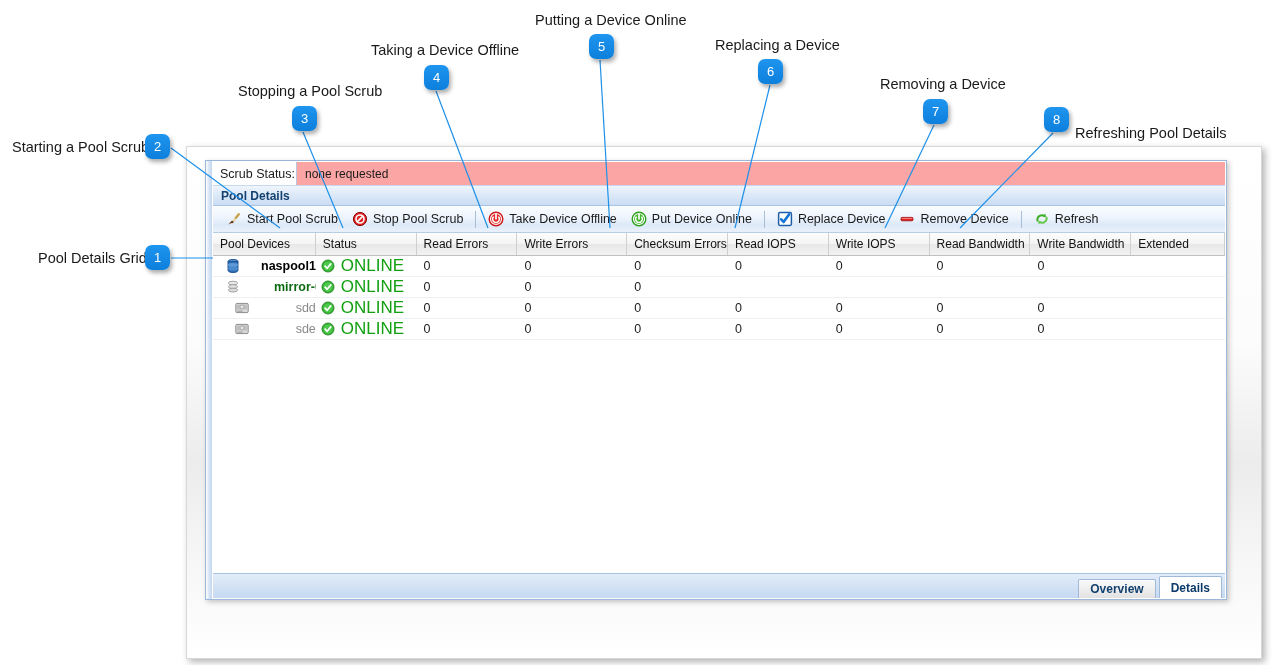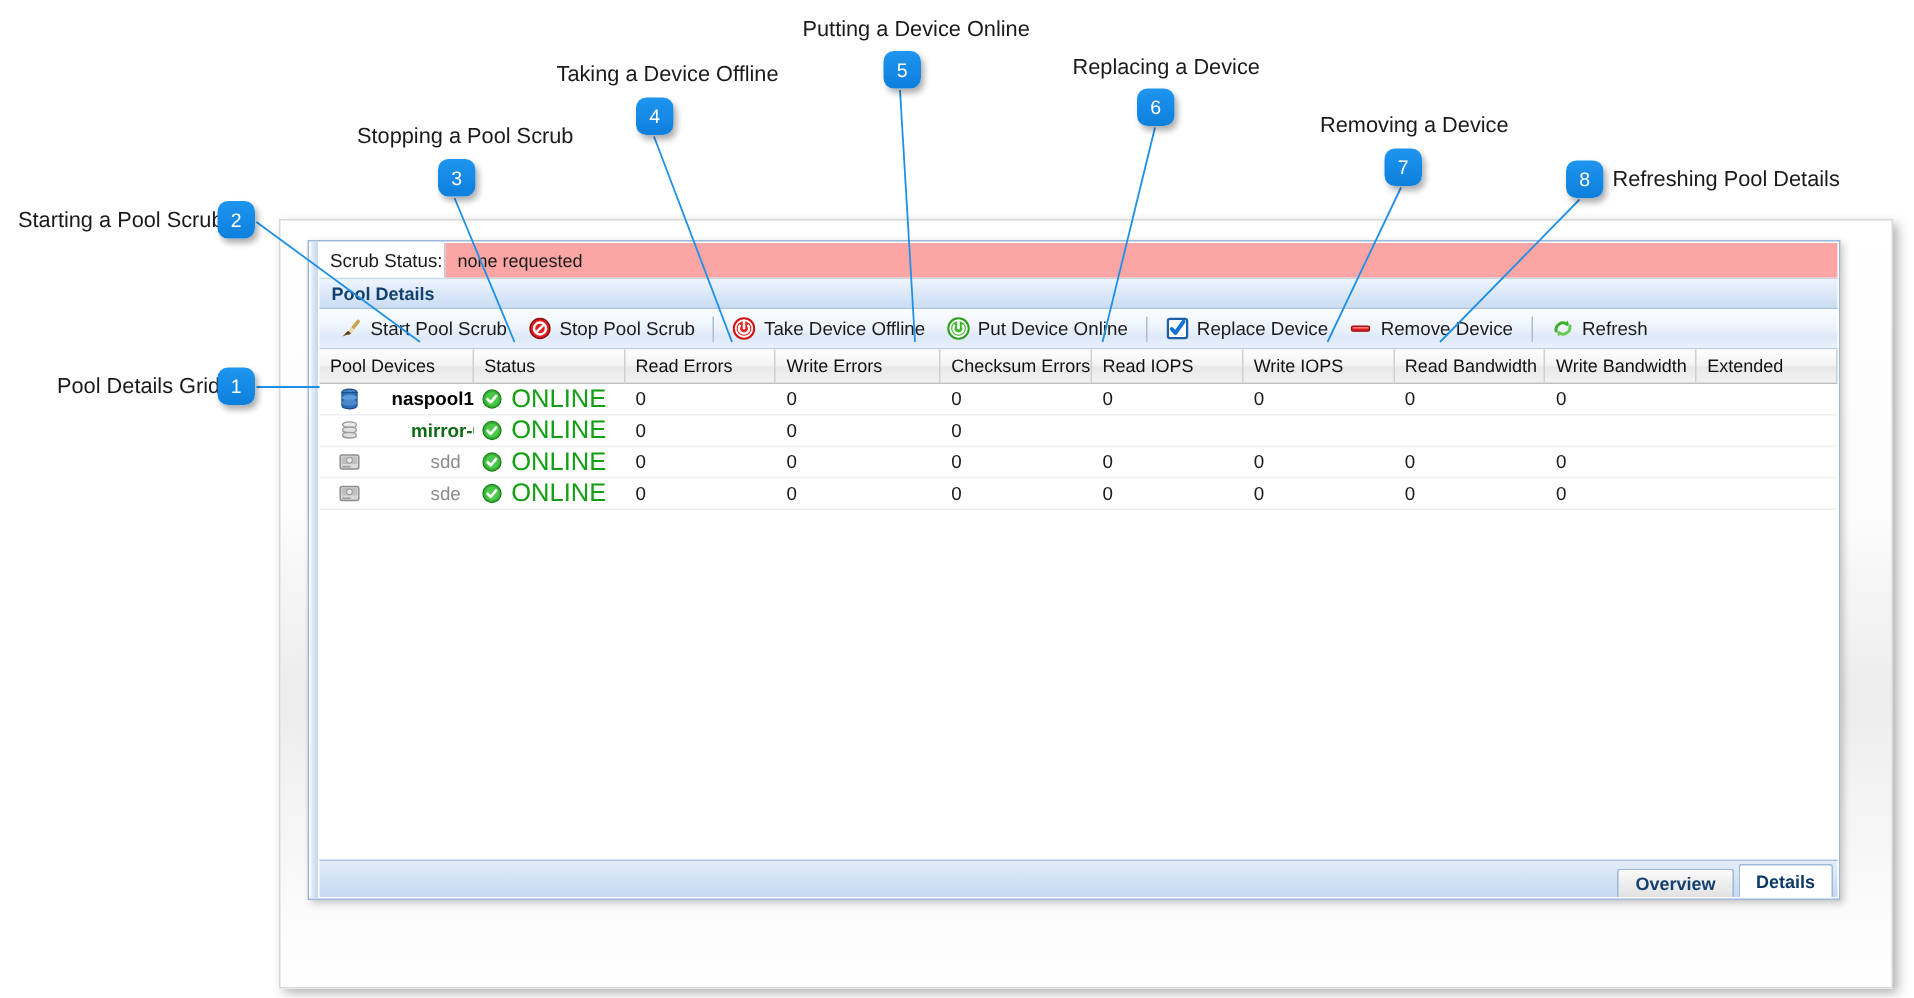--- a/index.html
+++ b/index.html
@@ -172,21 +172,21 @@
   }
   .gb-cell {
     display: flex; align-items: center;
     padding-left: 7px;
     font-size: 12.5px;
     color: #1b1b1b;
     box-sizing: border-box;
     overflow: hidden;
     white-space: nowrap;
   }
-  .cell-dev { gap: 20px; padding-left: 12px; }
+  .cell-dev { gap: 20px; padding-left: 12px; justify-content: flex-end; }
   .dev-ico { width: 16px; height: 16px; flex: none; display: block; }
   .dev-name { overflow: hidden; white-space: nowrap; }
   .lvl-0 .dev-name { font-weight: bold; color: #000000; }
   .lvl-1 .dev-name { font-weight: bold; color: #0e6b14; padding-left: 13px; }
   .lvl-2 .dev-name { color: #8a8a8a; padding-left: 26px; }
   .cell-status { gap: 6px; padding-left: 5px; }
   .status-txt { color: #12a012; font-size: 17px; }
   .ok-ico { width: 14px; height: 14px; flex: none; display: block; }
 
   
@@ -477,18 +477,18 @@
         <div class="anno-label" style="left: 238px; top: 84px;">Stopping a Pool Scrub</div>
         <div class="anno-badge" style="left: 292px; top: 106px;">3</div>
         <div class="anno-label" style="left: 371px; top: 43px;">Taking a Device Offline</div>
         <div class="anno-badge" style="left: 424px; top: 65px;">4</div>
         <div class="anno-label" style="left: 535px; top: 13px;">Putting a Device Online</div>
         <div class="anno-badge" style="left: 589px; top: 34px;">5</div>
         <div class="anno-label" style="left: 715px; top: 38px;">Replacing a Device</div>
         <div class="anno-badge" style="left: 758px; top: 59px;">6</div>
         <div class="anno-label" style="left: 880px; top: 77px;">Removing a Device</div>
         <div class="anno-badge" style="left: 923px; top: 99px;">7</div>
-        <div class="anno-label" style="left: 1075px; top: 113px;">Refreshing Pool Details</div>
+        <div class="anno-label" style="left: 1075px; top: 126px;">Refreshing Pool Details</div>
         <div class="anno-badge" style="left: 1044px; top: 107px;">8</div>
       </div>
   </div>
 
 </div>
 
 </body></html>

